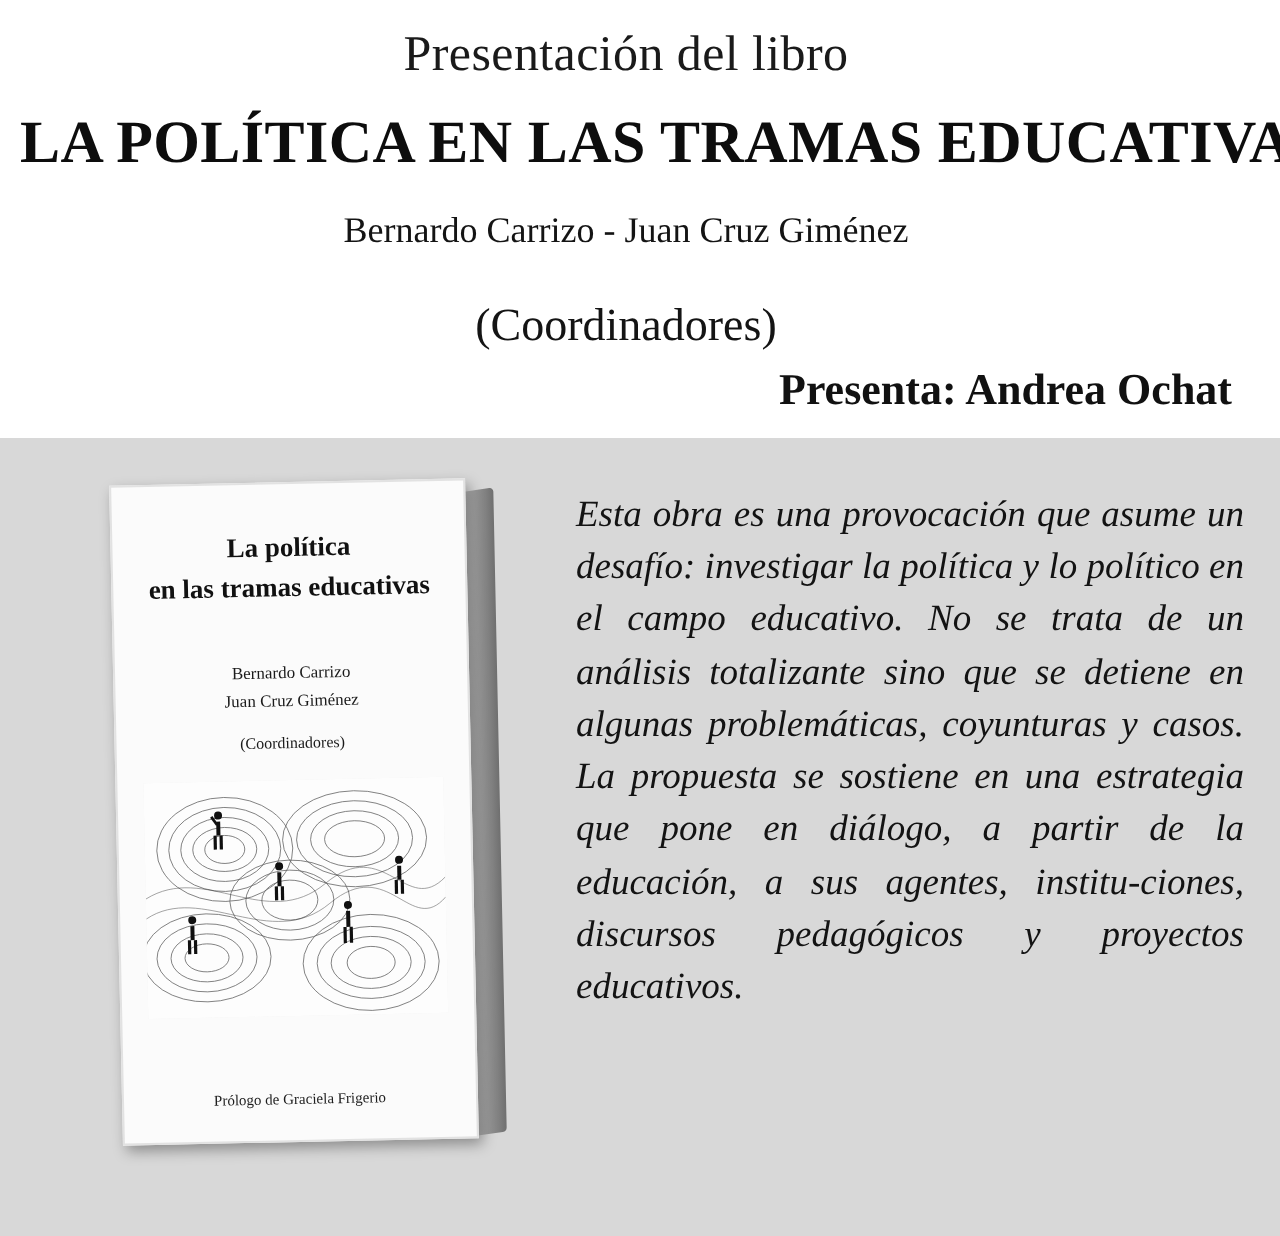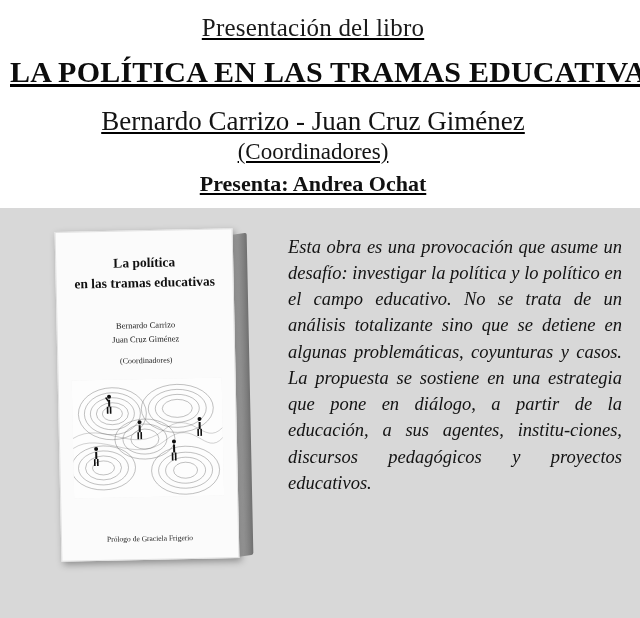--- a/index.html
+++ b/index.html
@@ -20,55 +20,55 @@
     background: #ffffff;
     display: flex;
     flex-direction: column;
   }
   
   .header {
     background: #ffffff;
     padding: 14px 24px 10px 10px;
     text-align: center;
     flex: 0 0 auto;
-    text-decoration: underline;
   }
   .presentation-line {
     font-size: 25px;
     color: #1a1a1a;
     letter-spacing: 0.2px;
     line-height: 1.15;
     margin-bottom: 12px;
   }
   .book-title {
     font-size: 30px;
     font-weight: bold;
     color: #0d0d0d;
     letter-spacing: 0.2px;
     line-height: 1.15;
     margin-bottom: 16px;
     white-space: nowrap;
   }
   .authors {
-    font-size: 27px;
+    font-size: 18px;
     color: #141414;
     line-height: 1.2;
-    margin-bottom: 0;
+    margin-bottom: 22px;
   }
   .coordinators {
     font-size: 23px;
     color: #141414;
     line-height: 1.2;
     margin-bottom: 6px;
   }
   .presenter {
     font-size: 22px;
     font-weight: bold;
     color: #111111;
     line-height: 1.2;
+    text-align: right;
   }
   
   .content {
     flex: 1 1 auto;
     background: #d8d8d8;
     display: flex;
     flex-direction: row;
     align-items: flex-start;
     padding: 0;
     position: relative;

